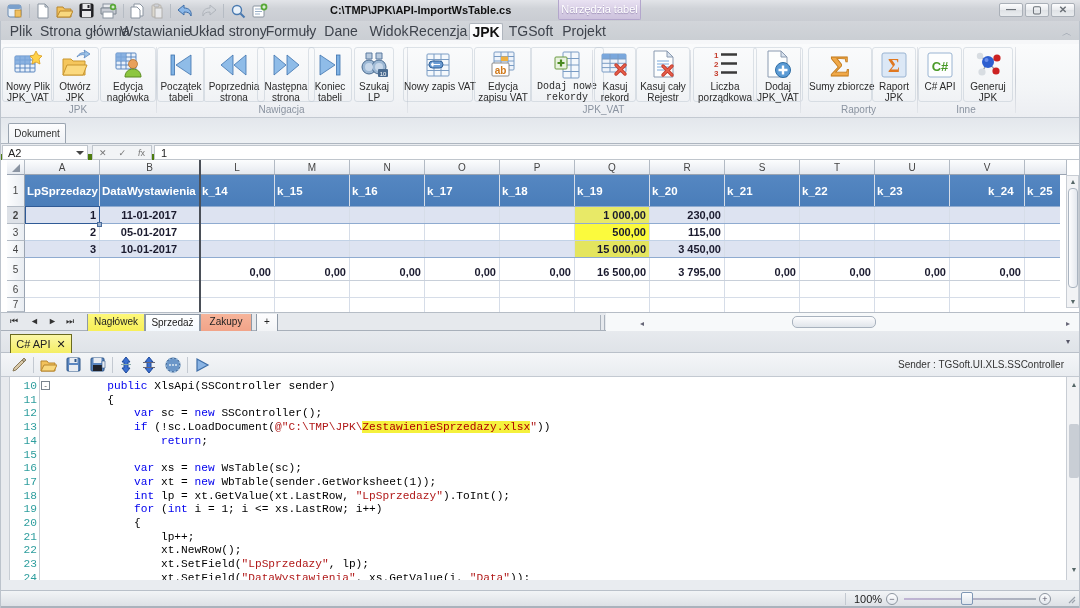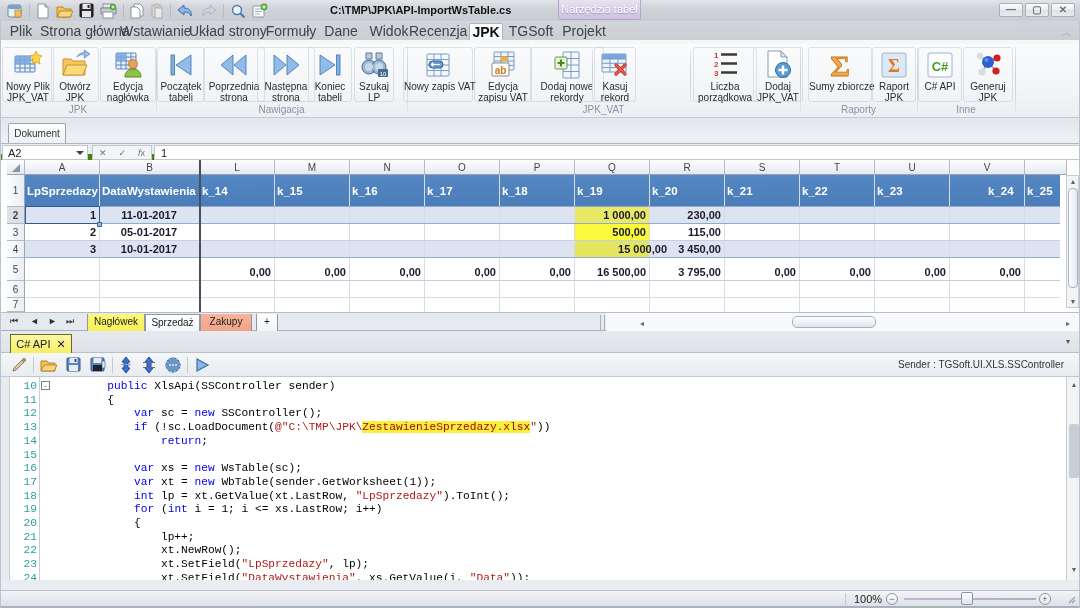--- a/index.html
+++ b/index.html
@@ -278,21 +278,21 @@
         <svg width="32" height="32" viewBox="0 0 32 32">
       <rect x="7" y="3" width="20" height="18" rx="1" fill="#eef3fa" stroke="#7a9cc4"></rect>
       <path d="M7 7.5h20 M7 12h20 M7 16.5h20 M14 3v18 M21 3v18" stroke="#7a9cc4" stroke-width="1" fill="none"></path>
       <rect x="14" y="7.5" width="7" height="4.5" fill="#f0b040"></rect>
       <rect x="5" y="14" width="17" height="13" rx="1" fill="#fff" stroke="#8a8a8a"></rect>
       <text x="13.5" y="24.5" font-size="10" font-weight="bold" fill="#d07818" text-anchor="middle" font-family="Liberation Sans">ab</text>
     </svg>
       </div>
     <div class="lb">Edycja<br>zapisu VAT</div>
   </div>
-  <div class="rbtn" style="left:530px;width:74px;">
+  <div class="rbtn" style="left:530px;width:74px;font-family:Liberation Mono, monospace;">
     <div class="ic">
         <svg width="32" height="32" viewBox="0 0 32 32">
       <rect x="12" y="3" width="16" height="26" rx="1" fill="#f4f8fc" stroke="#7a9cc4"></rect>
       <path d="M12 9.5h16 M12 16h16 M12 22.5h16 M20 3v26" stroke="#7a9cc4" stroke-width="1" fill="none"></path>
       <rect x="4" y="8" width="12" height="12" rx="1" fill="#e9f2e0" stroke="#6a9a40"></rect>
       <path d="M10 10.5v7 M6.5 14h7" stroke="#4a8a20" stroke-width="2.2"></path>
     </svg>
       </div>
     <div class="lb">Dodaj nowe<br>rekordy</div>
   </div>
@@ -305,20 +305,36 @@
       <path d="M3 10h24 M3 14.3h24 M3 18.6h24 M11 5v18 M19 5v18" stroke="#7a9cc4" stroke-width="1" fill="none"></path>
       <g stroke="#c43c2c" stroke-width="3.4" stroke-linecap="round">
             <path d="M17 16l9 9 M26 16l-9 9"></path>
           </g>
       <g stroke="#e8604c" stroke-width="1.6" stroke-linecap="round">
             <path d="M17 16l9 9 M26 16l-9 9"></path>
           </g>
     </svg>
       </div>
     <div class="lb">Kasuj<br>rekord</div>
+  </div>
+  <div class="rbtn" style="left:636px;width:54px;">
+    <div class="ic">
+        <svg width="32" height="32" viewBox="0 0 32 32">
+      <path d="M7 2h13l6 6v20H7z" fill="#fdfefe" stroke="#8a9ab0"></path>
+      <path d="M20 2l6 6h-6z" fill="#d8e2ee" stroke="#8a9ab0"></path>
+      <path d="M10 12h12 M10 15h12 M10 18h12 M10 21h8" stroke="#7aa7dc" stroke-width="1.2"></path>
+      <g stroke="#c43c2c" stroke-width="3.4" stroke-linecap="round">
+            <path d="M16 17l9 9 M25 17l-9 9"></path>
+          </g>
+      <g stroke="#e8604c" stroke-width="1.6" stroke-linecap="round">
+            <path d="M16 17l9 9 M25 17l-9 9"></path>
+          </g>
+    </svg>
+      </div>
+    <div class="lb">Kasuj cały<br>Rejestr</div>
   </div>
   <div class="rsep" style="left:690px;height:52px;top:6px;"></div>
   <div class="rbtn" style="left:693px;width:64px;">
     <div class="ic">
         <svg width="32" height="32" viewBox="0 0 32 32">
       <text x="5" y="9" font-size="8" fill="#c43c2c" font-family="Liberation Sans" font-weight="bold">1</text>
       <text x="5" y="18" font-size="8" fill="#c43c2c" font-family="Liberation Sans" font-weight="bold">2</text>
       <text x="5" y="27" font-size="8" fill="#c43c2c" font-family="Liberation Sans" font-weight="bold">3</text>
       <path d="M12 5.5h16 M12 14.5h16 M12 23.5h16" stroke="#3a3a3a" stroke-width="2.6"></path>
     </svg>
@@ -488,21 +504,21 @@
   <div class="abs dnum" style="left:575px;top:49px;width:71px;">1 000,00</div>
   <div class="abs dnum" style="left:650px;top:49px;width:71px;">230,00</div>
 
   <div class="abs dnum" style="left:25px;top:66px;width:71px;">2</div>
   <div class="abs ddate" style="left:100px;top:66px;width:98px;">05-01-2017</div>
   <div class="abs dnum" style="left:575px;top:66px;width:71px;">500,00</div>
   <div class="abs dnum" style="left:650px;top:66px;width:71px;">115,00</div>
 
   <div class="abs dnum" style="left:25px;top:83px;width:71px;">3</div>
   <div class="abs ddate" style="left:100px;top:83px;width:98px;">10-01-2017</div>
-  <div class="abs dnum" style="left:575px;top:83px;width:71px;margin-left:21px;">15 000,00</div>
+  <div class="abs dnum" style="left:575px;top:83px;width:71px;">15 000,00</div>
   <div class="abs dnum" style="left:650px;top:83px;width:71px;">3 450,00</div>
 
   <div class="abs dnum" style="left:200px;top:106px;width:71px;">0,00</div>
   <div class="abs dnum" style="left:275px;top:106px;width:71px;">0,00</div>
   <div class="abs dnum" style="left:350px;top:106px;width:71px;">0,00</div>
   <div class="abs dnum" style="left:425px;top:106px;width:71px;">0,00</div>
   <div class="abs dnum" style="left:500px;top:106px;width:71px;">0,00</div>
   <div class="abs dnum" style="left:575px;top:106px;width:71px;">16 500,00</div>
   <div class="abs dnum" style="left:650px;top:106px;width:71px;">3 795,00</div>
   <div class="abs dnum" style="left:725px;top:106px;width:71px;">0,00</div>

